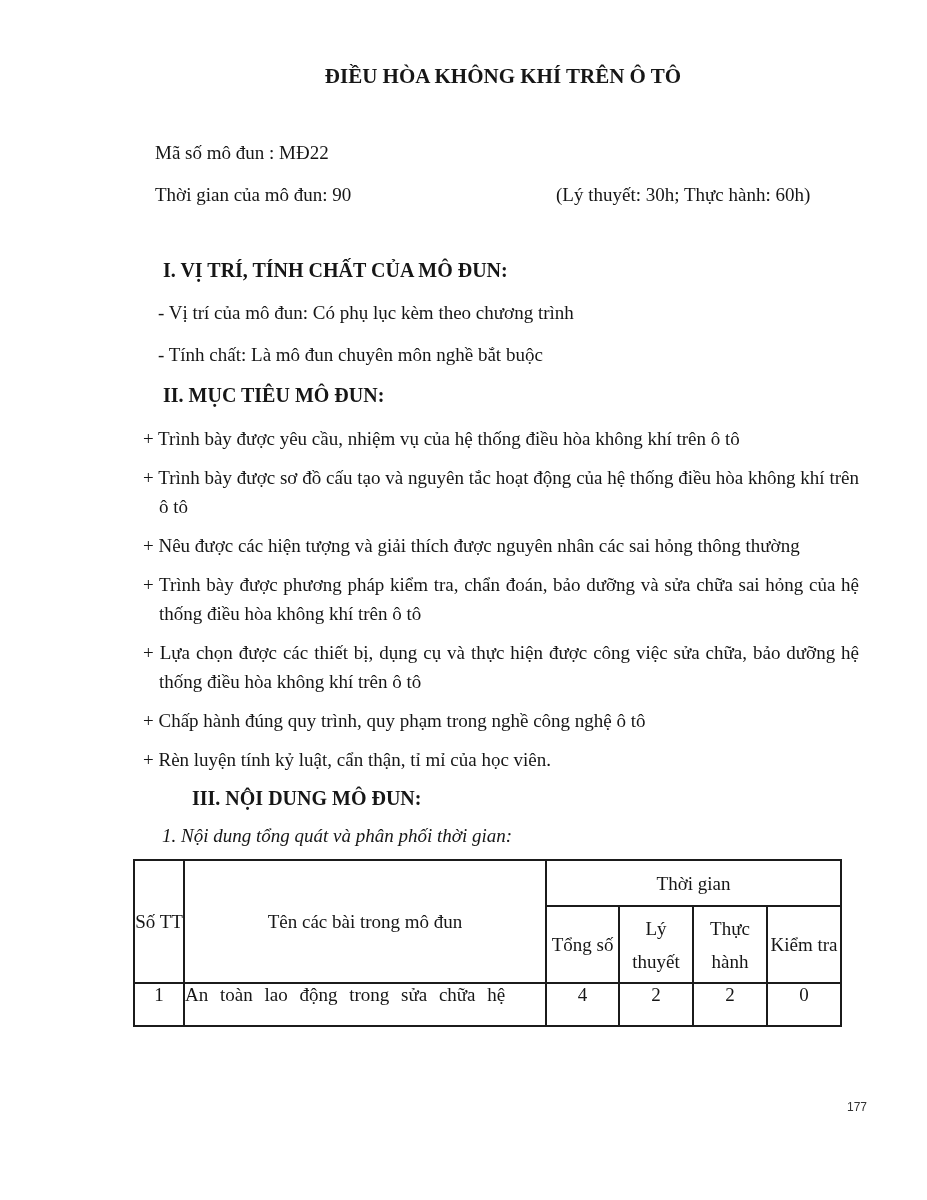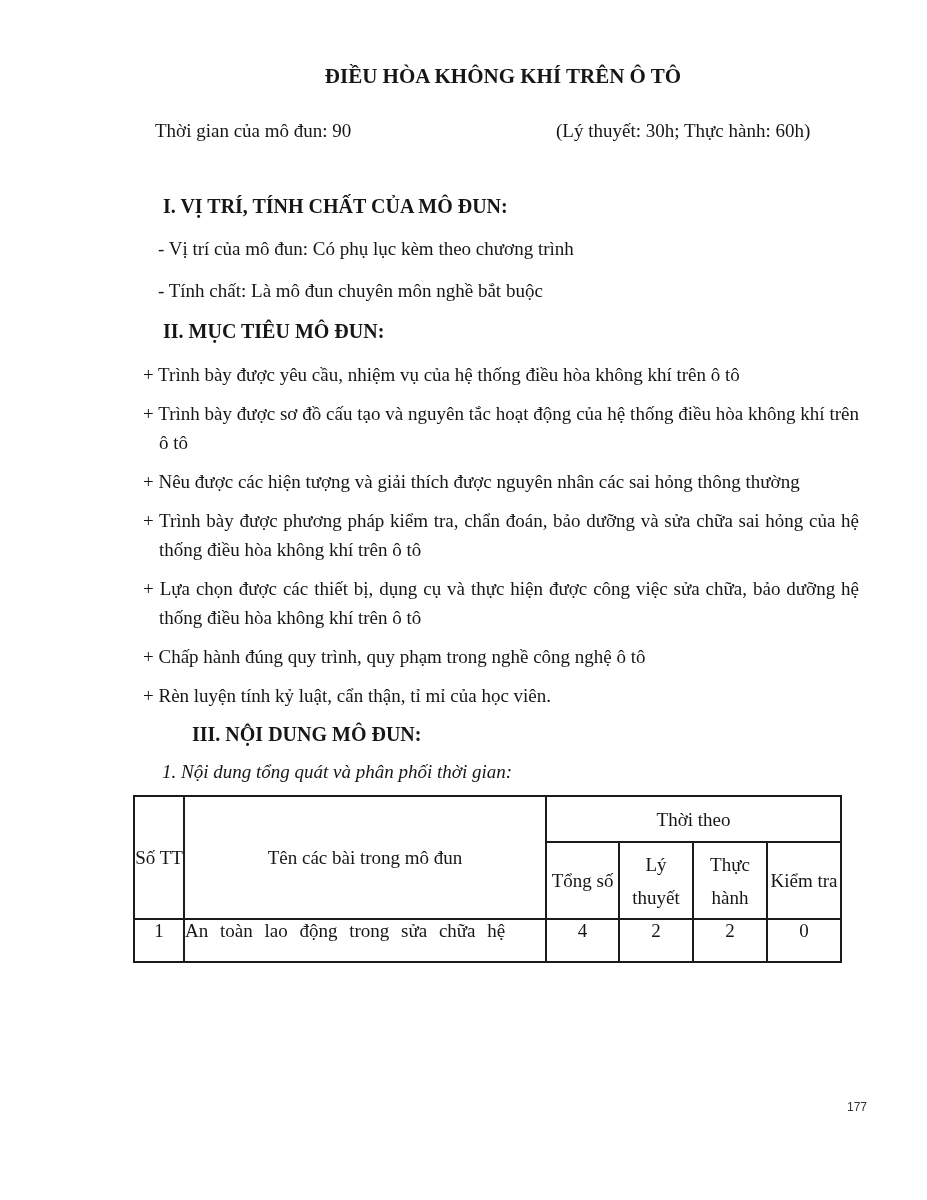--- a/index.html
+++ b/index.html
@@ -13,21 +13,21 @@
     overflow: hidden;
   }
   .doc {
     width: 720px;
     margin-left: 143px;
     padding-top: 56px;
   }
   .title { text-align: center; font-weight: bold; font-size: 21px; line-height: 40px; }
   .meta-row { line-height: 29px; padding-left: 12px; position: relative; }
   .meta-code { margin-top: 42px; }
-  .meta-duration { margin-top: 20px; }
+  .meta-duration { margin-top: 13px; }
   .meta-duration .detail { position: absolute; left: 413px; top: 0; }
   .sec-heading { font-weight: bold; font-size: 20px; line-height: 29px; }
   .h1 { margin-top: 47px; padding-left: 20px; }
   .h2 { margin-top: 12px; padding-left: 20px; }
   .h3 { margin-top: 2px; padding-left: 49px; }
   .dash-item { line-height: 29px; margin-top: 13px; padding-left: 15px; }
   .objectives { margin-top: 14px; }
   .objectives p {
     margin: 0 4px 10px 0;
     line-height: 29px;
@@ -66,20 +66,21 @@
 </style>
 </head>
 <body>
 
 <div class="doc">
 
   <div class="title">
     <div>ĐIỀU HÒA KHÔNG KHÍ TRÊN Ô TÔ</div>
   </div>
 
+  <div class="meta-row meta-code">Mã số mô đun : MĐ22</div>
 
   <div class="meta-row meta-duration">
     <span>Thời gian của mô đun: 90</span>
     <span class="detail">(Lý thuyết: 30h; Thực hành: 60h)</span>
   </div>
 
   <div class="sec-heading h1">I. VỊ TRÍ, TÍNH CHẤT CỦA MÔ ĐUN:</div>
   <div class="dash-item">- Vị trí của mô đun: Có phụ lục kèm theo chương trình</div>
   <div class="dash-item">- Tính chất: Là mô đun chuyên môn nghề bắt buộc</div>
 
@@ -103,21 +104,21 @@
       <col style="width:362px">
       <col style="width:73px">
       <col style="width:74px">
       <col style="width:74px">
       <col style="width:74px">
     </colgroup>
     <tbody>
       <tr class="row-time">
         <td class="th" rowspan="2">Số TT</td>
         <td class="th" rowspan="2">Tên các bài trong mô đun</td>
-        <td class="th" colspan="4">Thời theo</td>
+        <td class="th" colspan="4">Thời gian</td>
       </tr>
       <tr class="row-sub">
         <td class="th">Tổng số</td>
         <td class="th">Lý thuyết</td>
         <td class="th">Thực hành</td>
         <td class="th">Kiểm tra</td>
       </tr>
       <tr class="row-data">
         <td class="cell-stt-data">1</td>
         <td class="cell-name-data">An toàn lao động trong sửa chữa hệ</td>

